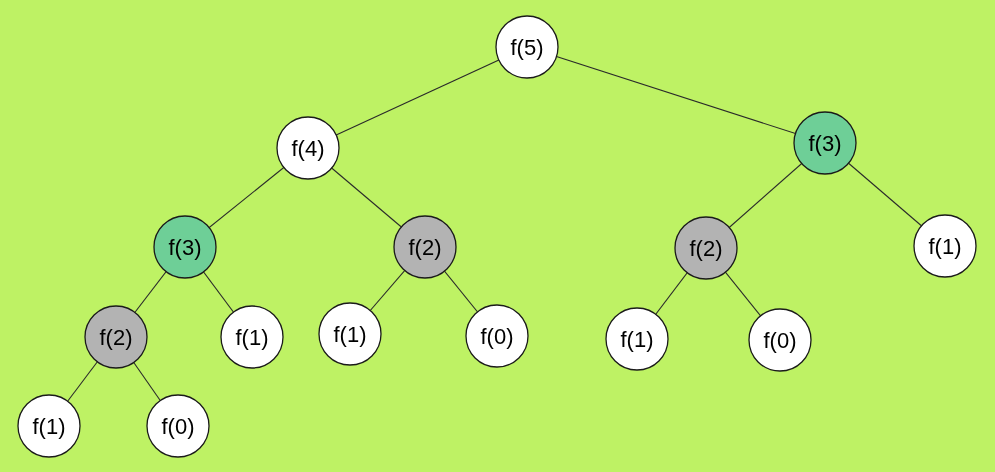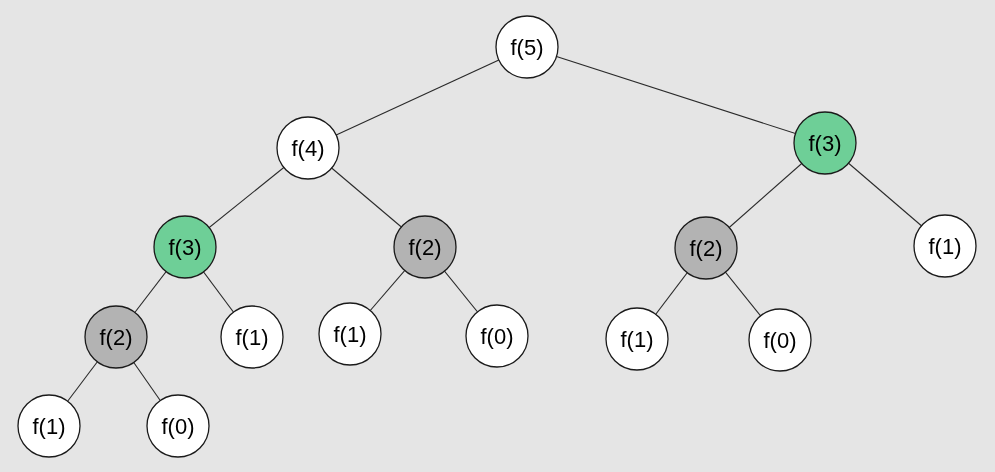--- a/index.html
+++ b/index.html
@@ -5,21 +5,21 @@
   html, body {
     margin: 0;
     padding: 0;
     background: #ffffff;
     font-family: "Liberation Sans", "DejaVu Sans", sans-serif;
   }
   .canvas {
     position: relative;
     width: 995px;
     height: 472px;
-    background: #e5e5e5;
+    background: #bef264;
     overflow: hidden;
   }
   svg {
     display: block;
     width: 995px;
     height: 472px;
   }
   .edge {
     stroke: #2a2a2a;
     stroke-width: 1.1;

